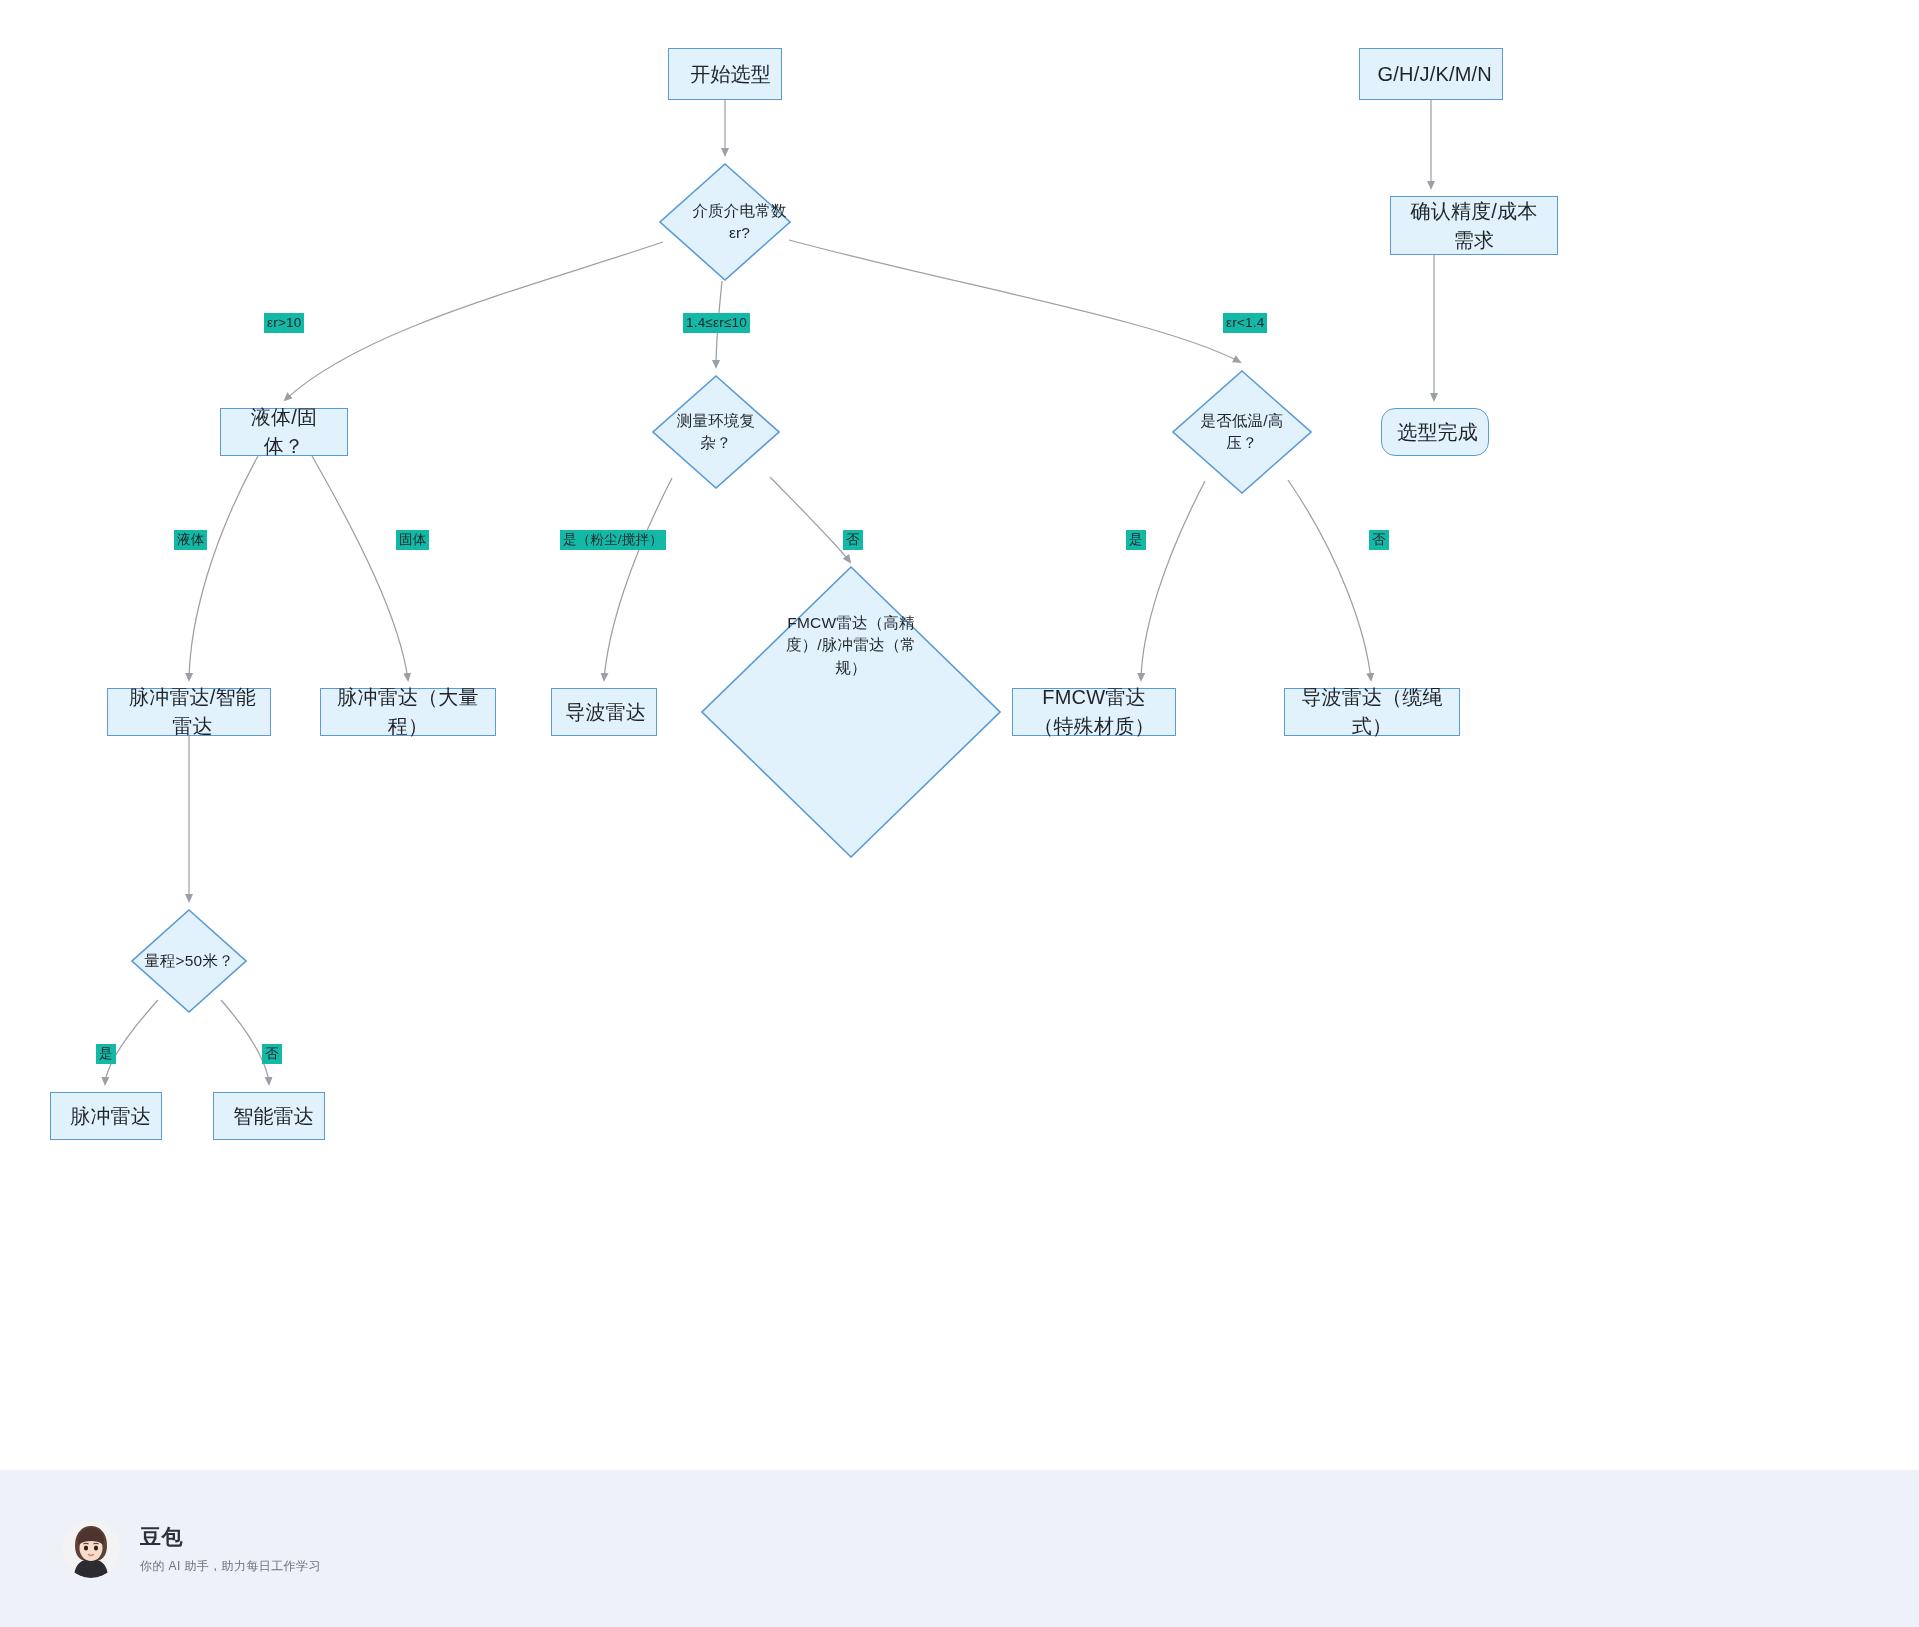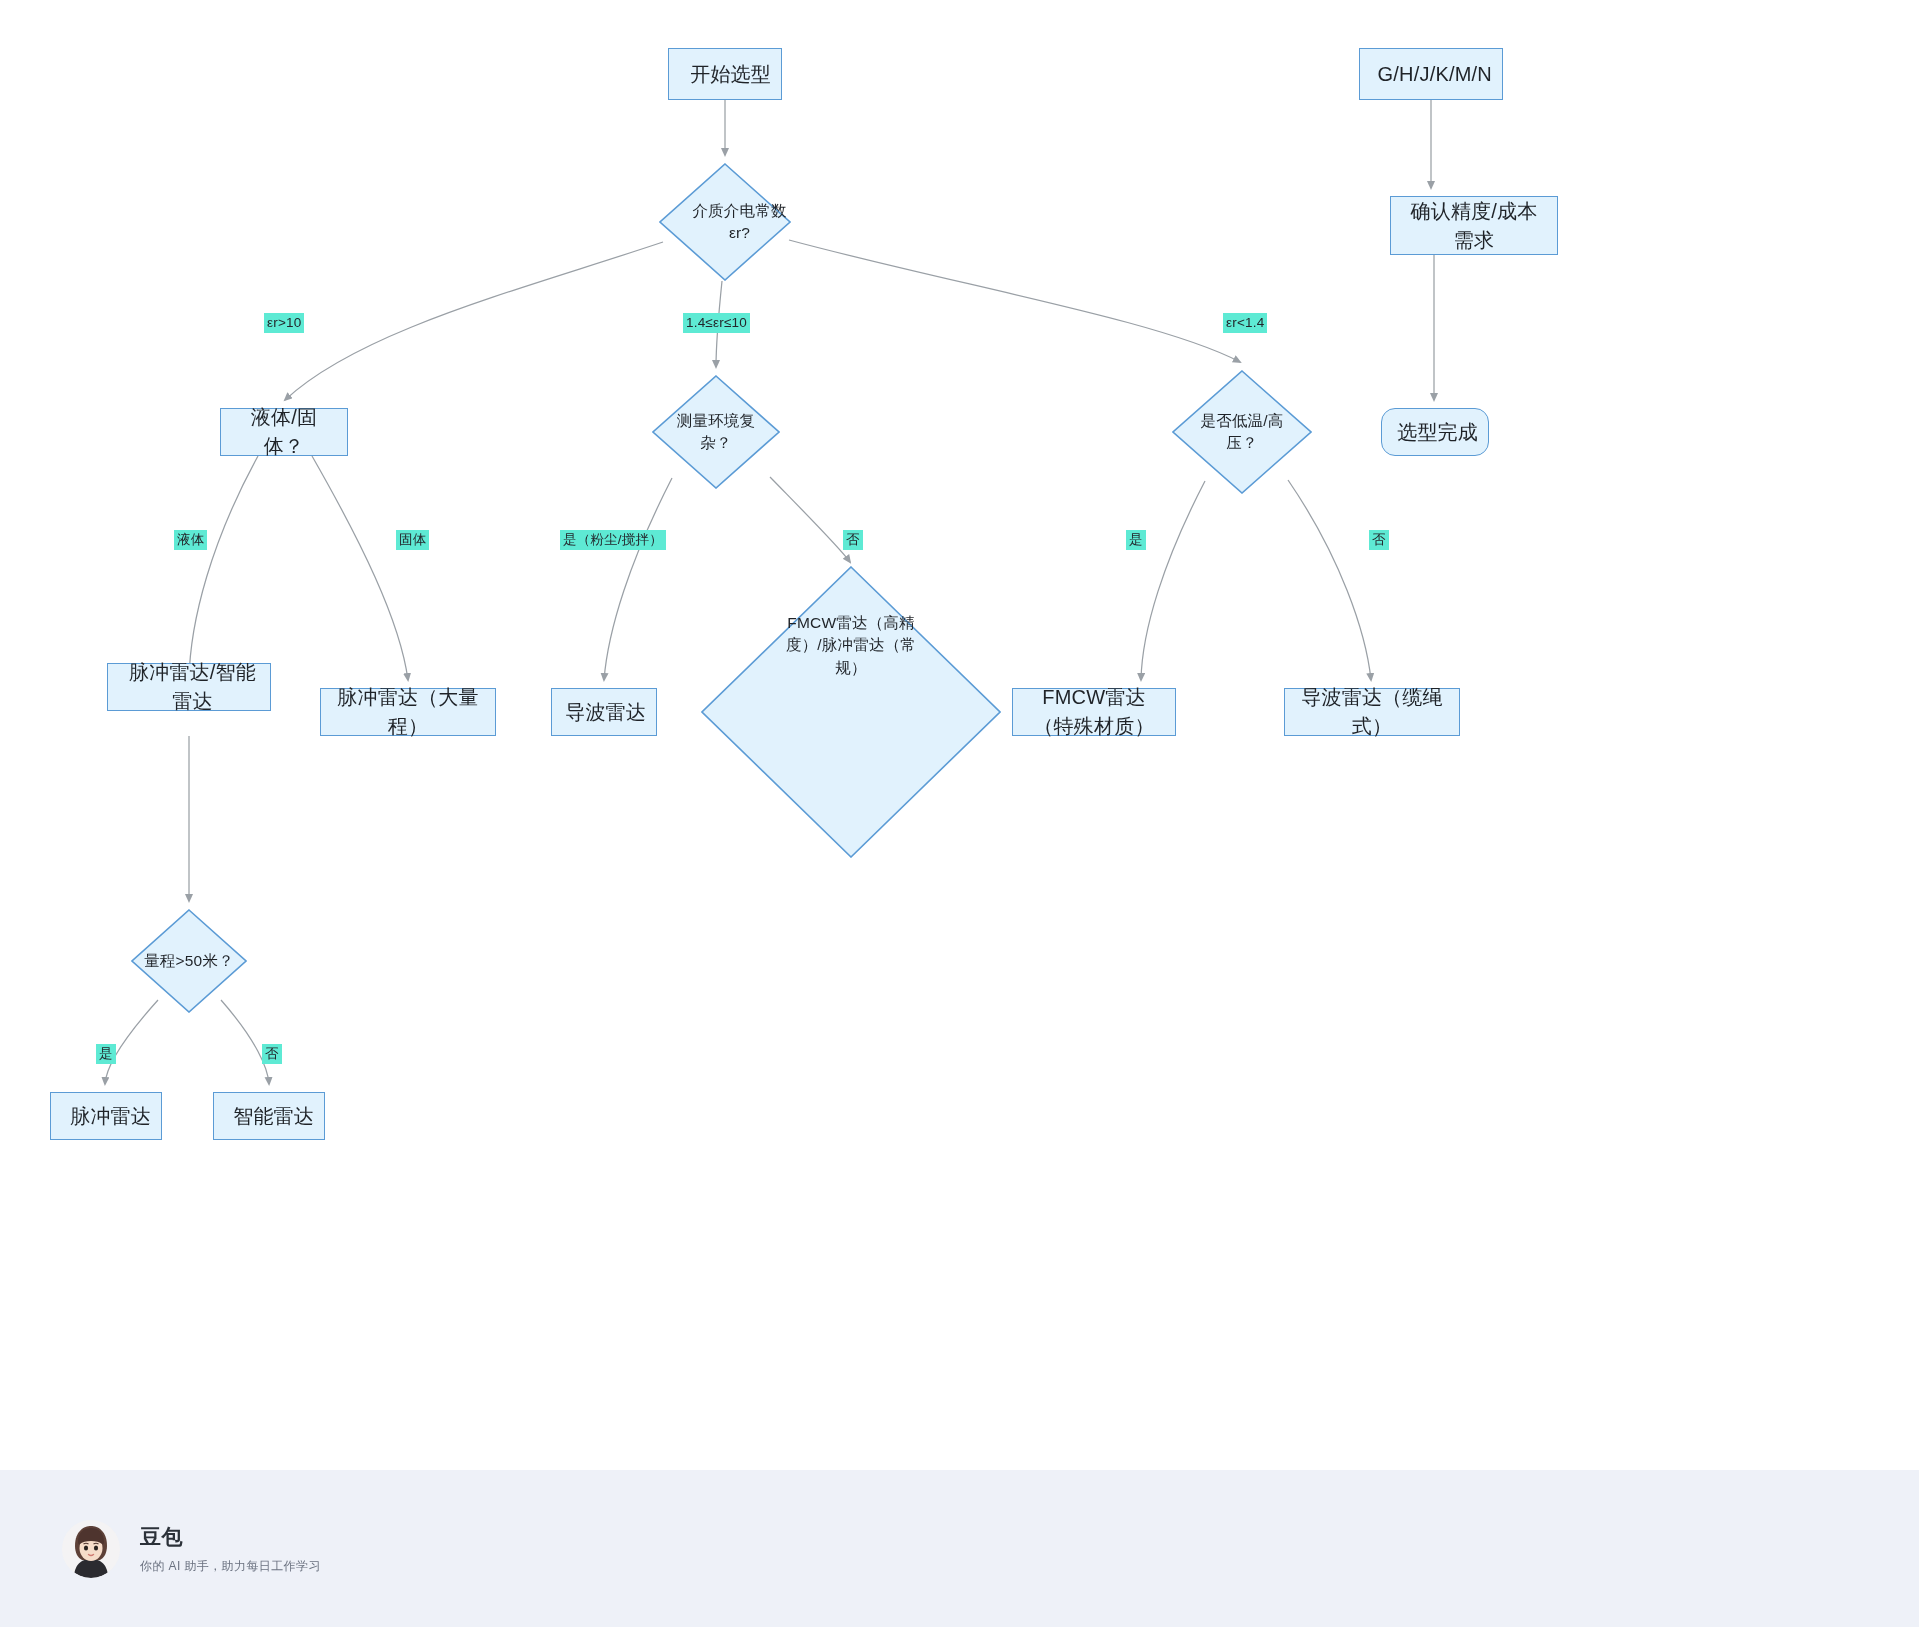--- a/index.html
+++ b/index.html
@@ -55,21 +55,21 @@
     text-align:center;
     color:#1f2328;
     font-size:15.5px;
     line-height:1.45;
     letter-spacing:.2px;
     max-width:78%;
   }
 
   .edge-label {
     position:absolute;
-    background:#5eead4;
+    background:#14b8a6;
     color:#23272c;
     font-size:13.5px;
     line-height:1.3;
     padding:1px 3px;
     white-space:nowrap;
     letter-spacing:.2px;
   }
 
   #footer {
     position:absolute;
@@ -174,21 +174,21 @@
     <span class="dlabel">测量环境复杂？</span>
   </div>
 
   <div class="diamond" style="left:1172px; top:370px; width:140px; height:124px;">
     <svg class="dshape" viewBox="0 0 140 124" preserveAspectRatio="none">
       <polygon points="70,1 139,62 70,123 1,62" fill="#e1f2fd" stroke="#5b9bd5" stroke-width="1.6"></polygon>
     </svg>
     <span class="dlabel">是否低温/高压？</span>
   </div>
 
-  <div class="node" style="left:107px; top:663px; width:164px; height:48px;padding-left:17px;">
+  <div class="node" style="left:107px; top:688px; width:164px; height:48px;padding-left:17px;">
     <span>脉冲雷达/智能雷达</span>
   </div>
 
   <div class="node" style="left:320px; top:688px; width:176px; height:48px;">
     <span>脉冲雷达（大量程）</span>
   </div>
 
   <div class="node" style="left:551px; top:688px; width:106px; height:48px;">
     <span>导波雷达</span>
   </div>

